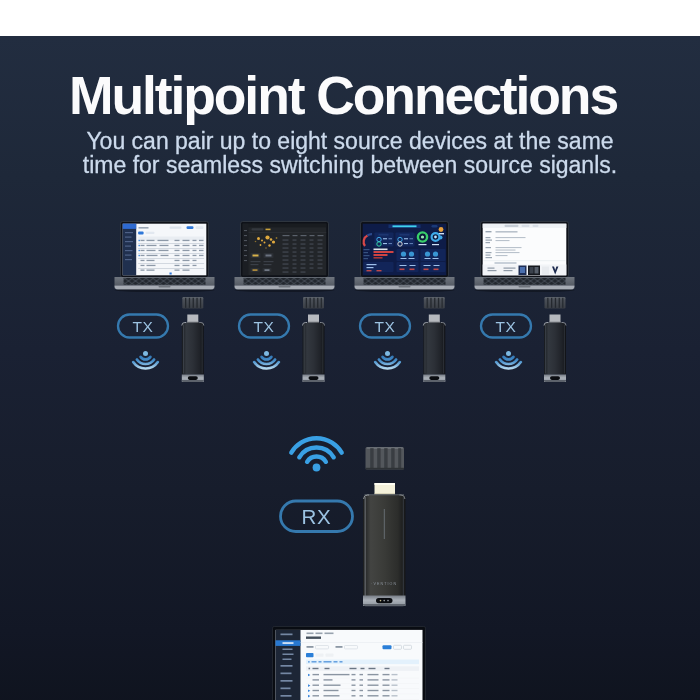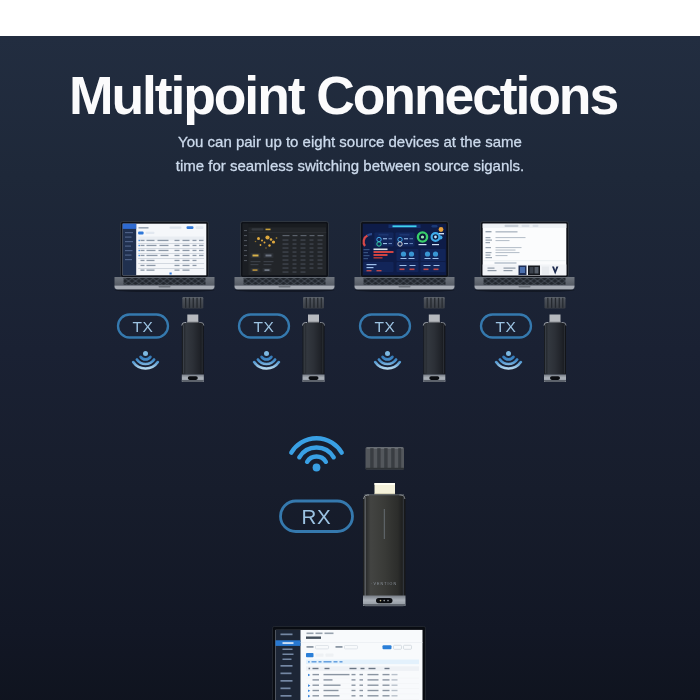--- a/index.html
+++ b/index.html
@@ -5,21 +5,21 @@
   html,body{margin:0;padding:0;}
   body{width:700px;height:700px;overflow:hidden;font-family:"Liberation Sans",sans-serif;}
   .stage{position:relative;width:700px;height:700px;
     background:
       linear-gradient(180deg,#222d40 0%,#1e2839 20%,#1a2133 45%,#171d2c 65%,#121725 85%,#0e121c 100%);
     margin-top: 36px;
   }
   h1{position:absolute;left:-7px;top:28.5px;width:700px;margin:0;text-align:center;
      font-size:53.5px;font-weight:bold;color:#fbfbfc;letter-spacing:-2.1px;}
   .sub{position:absolute;left:0;top:94px;width:700px;margin:0;text-align:center;
-     font-size:15px;line-height:23.8px;color:#ccdaec;font-weight:normal;-webkit-text-stroke:0.3px #ccdaec;}
+     font-size:23px;line-height:23.8px;color:#ccdaec;font-weight:normal;-webkit-text-stroke:0.3px #ccdaec;}
   svg.art{position:absolute;left:0;top:0;}
 </style>
 </head>
 <body>
 <div class="stage">
   <h1>Multipoint Connections</h1>
   <p class="sub">You can pair up to eight source devices at the same<br>time for seamless switching between source siganls.</p>
   <svg class="art" width="700" height="700" viewBox="0 0 700 700">
     <defs>
       <linearGradient id="bodyG" x1="0" y1="0" x2="1" y2="0">

